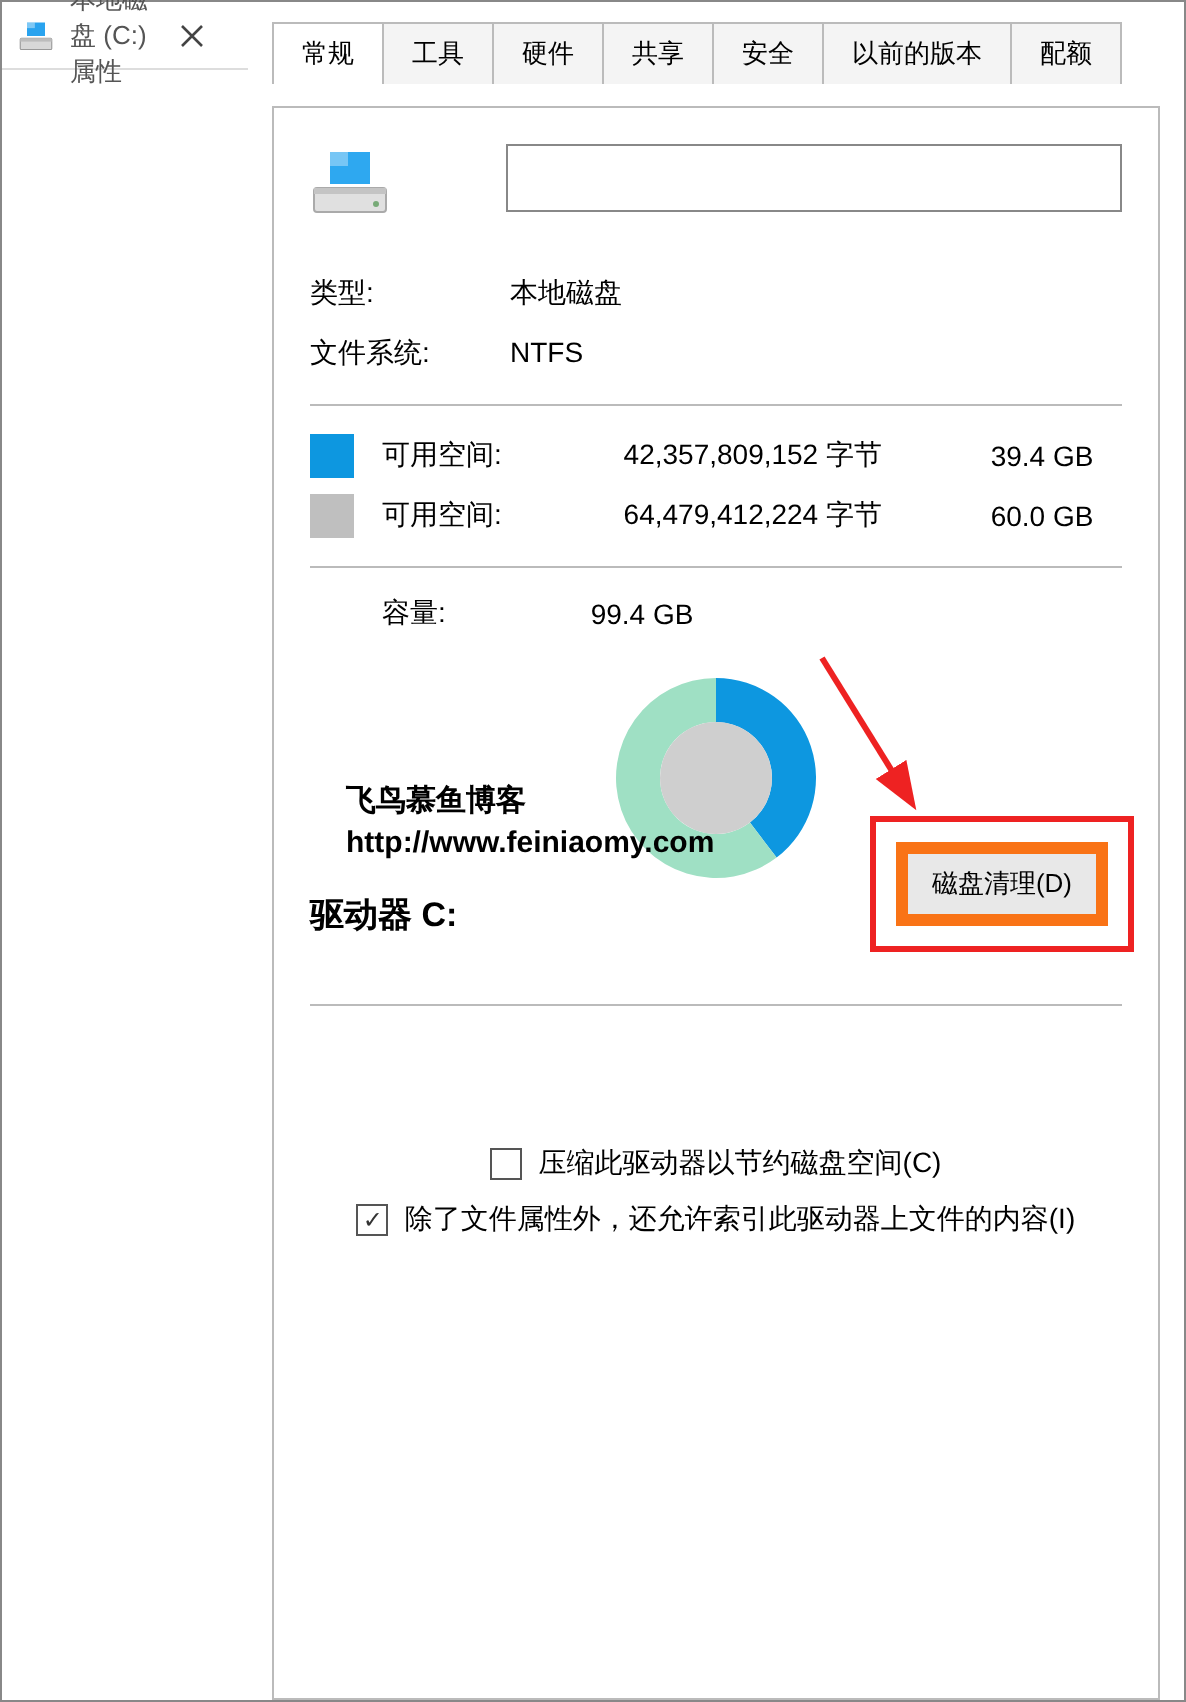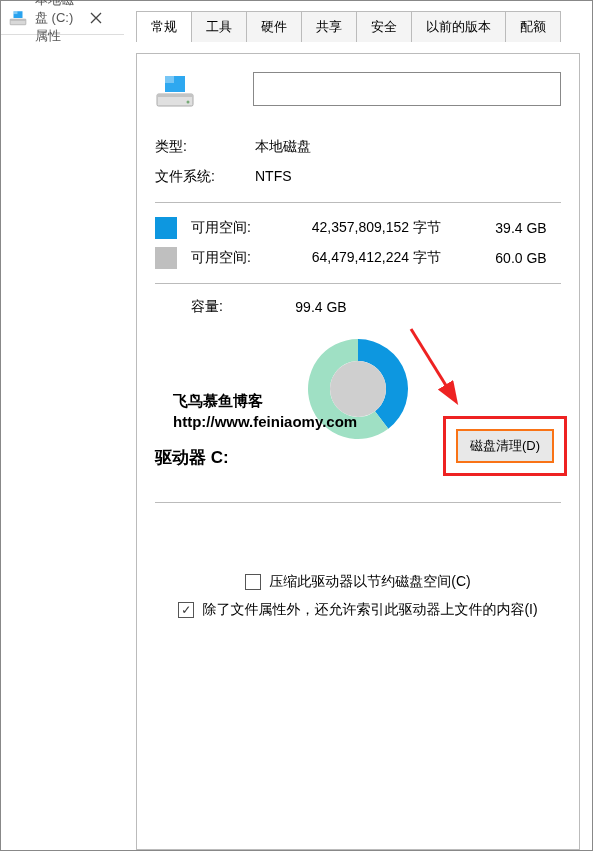--- a/index.html
+++ b/index.html
@@ -127,21 +127,21 @@
 }
 .cleanup-box {
   position: absolute;
   right: -6px;
   bottom: -12px;
   border: 3px solid #e22;
   padding: 10px 10px;
 }
 .btn {
   background: #e8e8e8;
-  border: 2px solid #f97316;
+  border: 6px solid #f97316;
   padding: 6px 12px;
   font-family: inherit;
   font-size: 13px;
   cursor: pointer;
   min-width: 92px;
 }
 .arrow {
   position: absolute;
   right: 90px;
   top: -10px;

